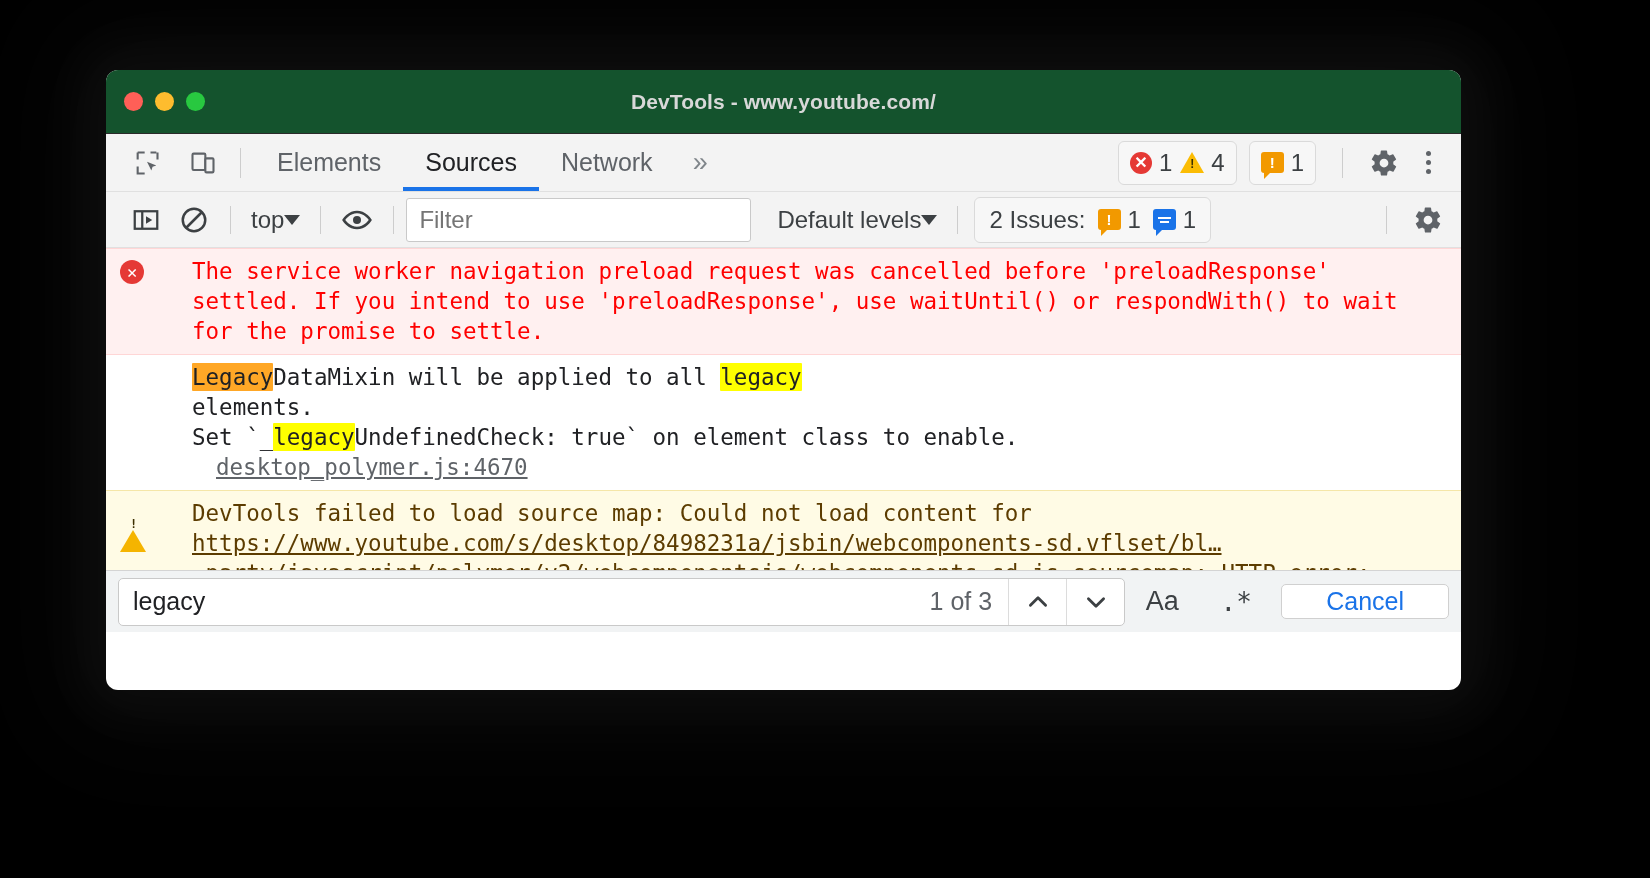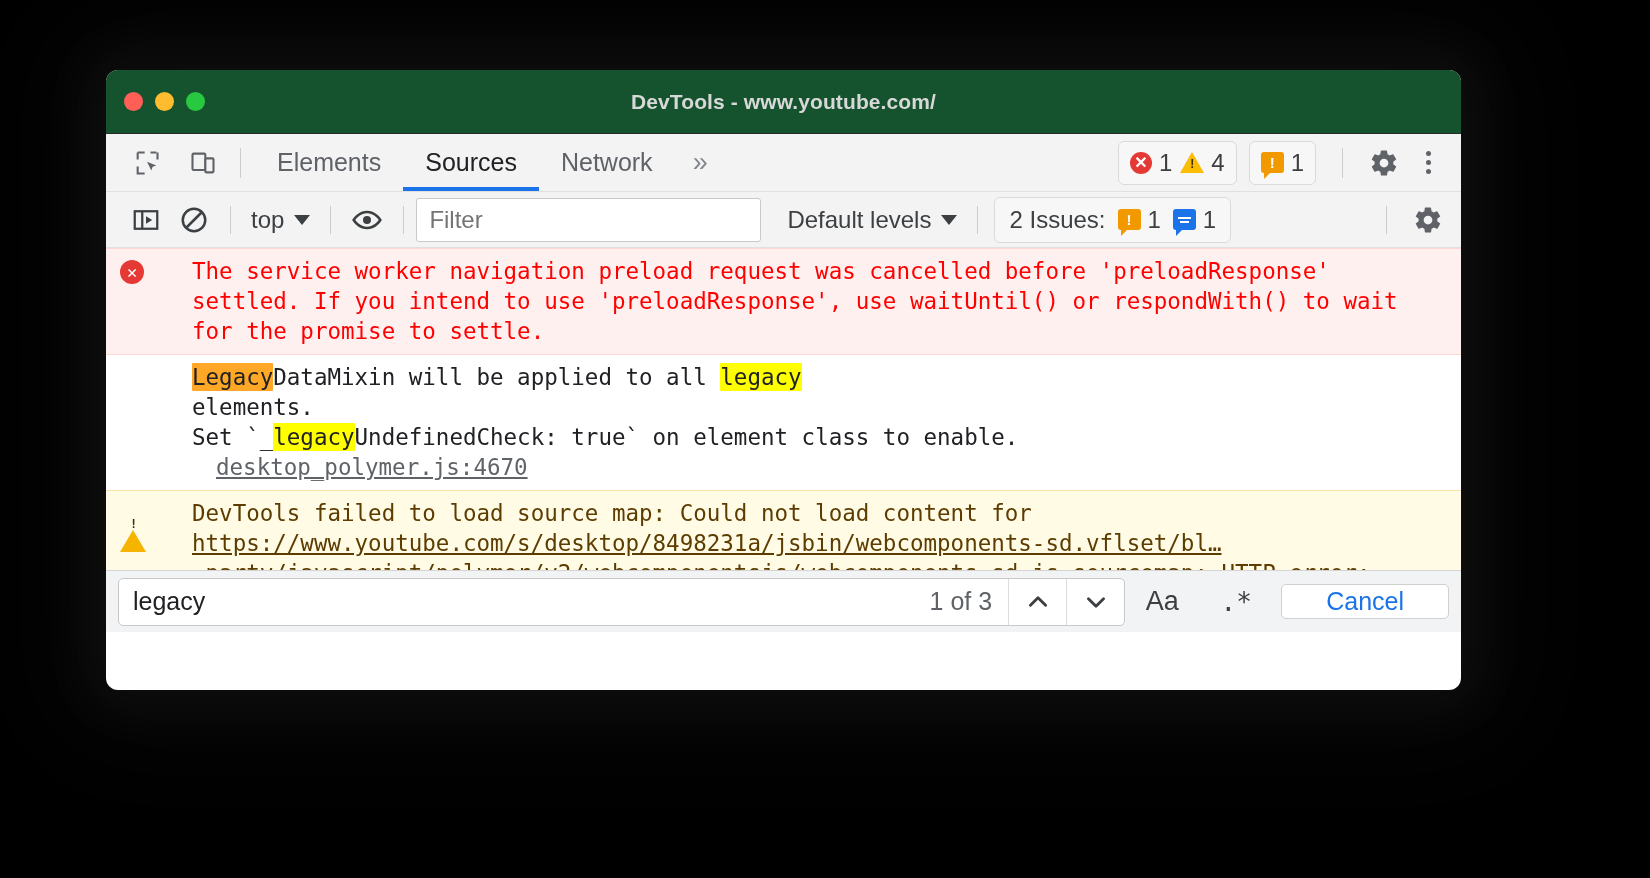--- a/index.html
+++ b/index.html
@@ -159,21 +159,21 @@
     display: flex; align-items: center;
     border-bottom: 1px solid #e0e0e0;
     padding-left: 16px;
   }
   .ct-icon {
     width: 48px; height: 40px;
     display: flex; align-items: center; justify-content: center;
   }
   .ct-sep { width: 1px; height: 28px; background: #cdcdcd; margin: 0 12px; }
   .ct-drop {
-    display: flex; align-items: center; gap: 10px;
+    display: flex; align-items: center; 
     font-size: 24px; color: #3c4043;
     padding: 0 8px; white-space: nowrap; text-align: right;
   }
   .caret {
     width: 0; height: 0;
     border-left: 8px solid transparent;
     border-right: 8px solid transparent;
     border-top: 10px solid #3c4043;
   }
   .filter-input {

